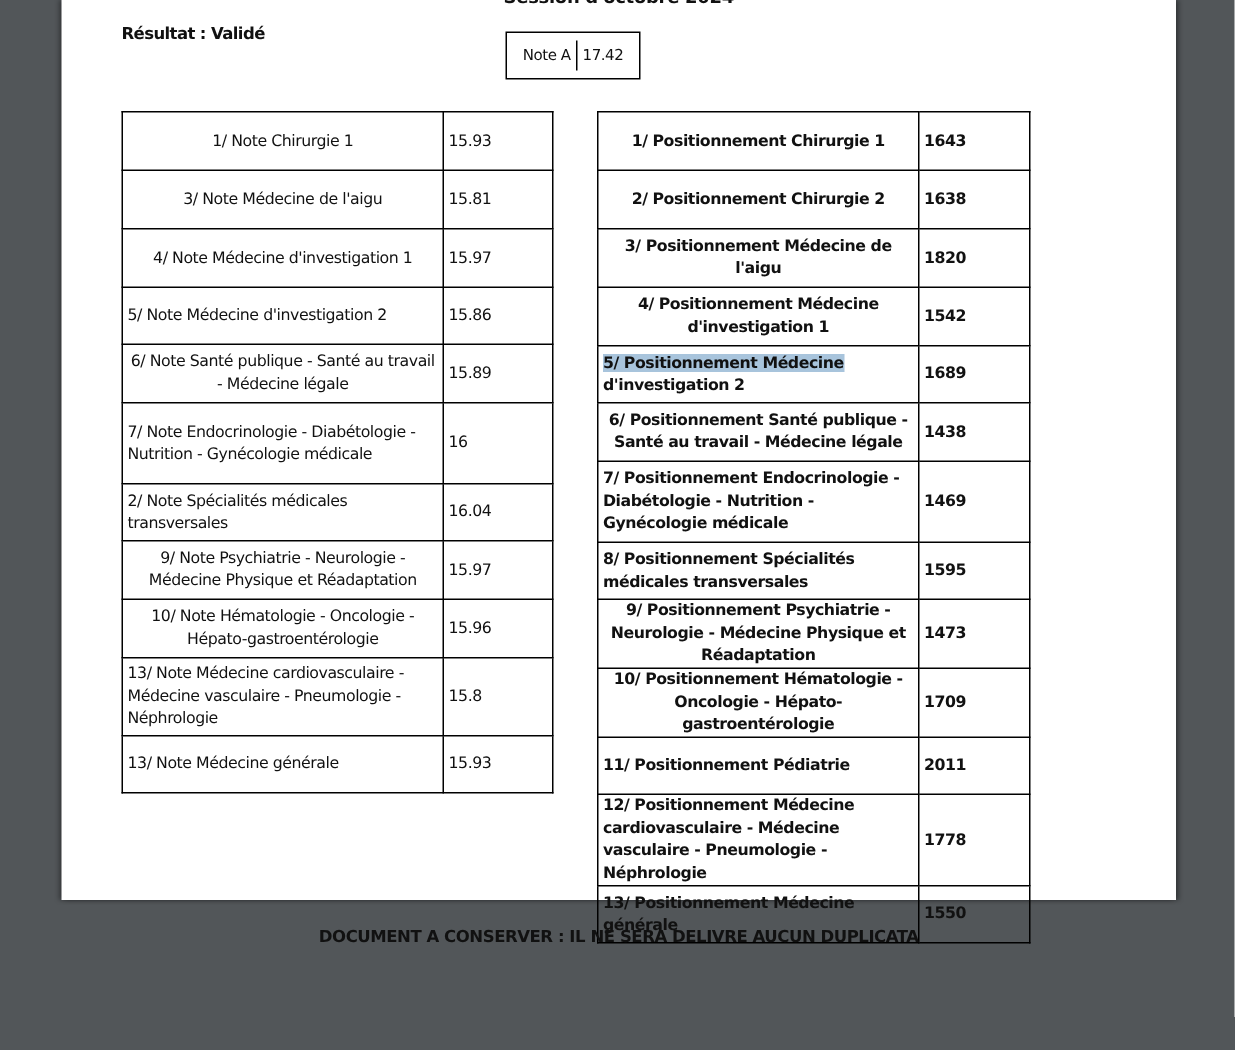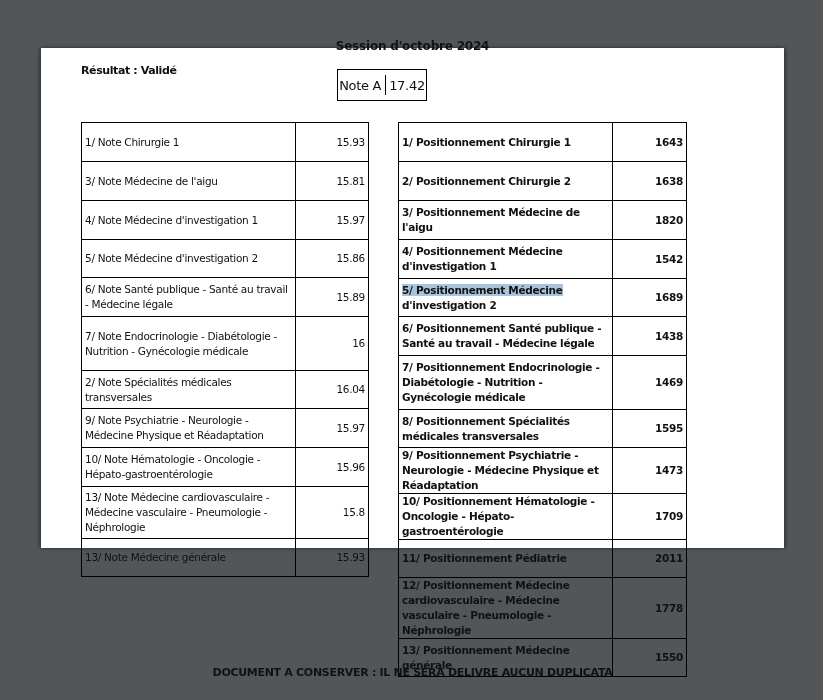--- a/index.html
+++ b/index.html
@@ -3,55 +3,54 @@
 <meta charset="utf-8">
 <style>
   html, body { margin:0; padding:0; }
   body {
     width:823px; height:700px; overflow:hidden; position:relative;
     background:#525659;
     font-family:"DejaVu Sans", "Liberation Sans", sans-serif;
     color:#111;
   }
   .page {
-    position:absolute; left:41px; top:0; width:743px; height:500px;
+    position:absolute; left:41px; top:0; width:743px; height:600px;
     background:#fff;
     box-shadow: -2px 0 3px rgba(0,0,0,0.35), 2px 0 3px rgba(0,0,0,0.35);
-    margin-top: 48px;
   }
   .session-title {
     position:absolute; left:0; width:743px; top:-9px; text-align:center;
     font-weight:bold; font-size:12px; letter-spacing:-0.2px;
   }
   .result {
     position:absolute; left:40px; top:16px;
     font-weight:bold; font-size:11px; letter-spacing:-0.4px;
   }
   .note-box {
     position:absolute; left:296px; top:21px; width:90px; height:32px;
     border:1px solid #000; box-sizing:border-box;
     display:flex; align-items:center; justify-content:center;
-    font-size:13px; letter-spacing:-0.3px;
+    font-size:10px; letter-spacing:-0.3px;
   }
   .note-box .lbl { padding-right:4px; }
   .note-box .sep { width:1px; height:20px; background:#000; }
   .note-box .val { padding-left:3px; }
   table.grid {
     position:absolute; top:74px; border-collapse:collapse;
     font-size:10.5px; letter-spacing:-0.3px; line-height:15px;
   }
   table.grid td { border:1px solid #000; padding:0 3px; vertical-align:middle; }
-  table.grid td.num { text-align:right; }
+  table.grid td.num { text-align:left; }
   #tbl-notes { left:40px; }
   #tbl-notes td.lab { width:207px; }
   #tbl-notes td.num { width:66px; }
   #tbl-pos { left:357px;font-weight:bold; }
   #tbl-pos td.lab { width:207px; }
   #tbl-pos td.num { width:67px; }
-  tr.h39 td { height:38px; }
+  tr.h39 td { height:38px;text-align:center; }
   tr.h38 td { height:37px; }
   tr.h54 td { height:53px; }
   tr.h52 td { height:51px; }
   .hl { background:#a8c4dc; }
   .footer {
     position:absolute; left:0; width:743px; top:618px; text-align:center;
     font-weight:bold; font-size:11px; letter-spacing:-0.3px;
   }
 </style>
 </head>

